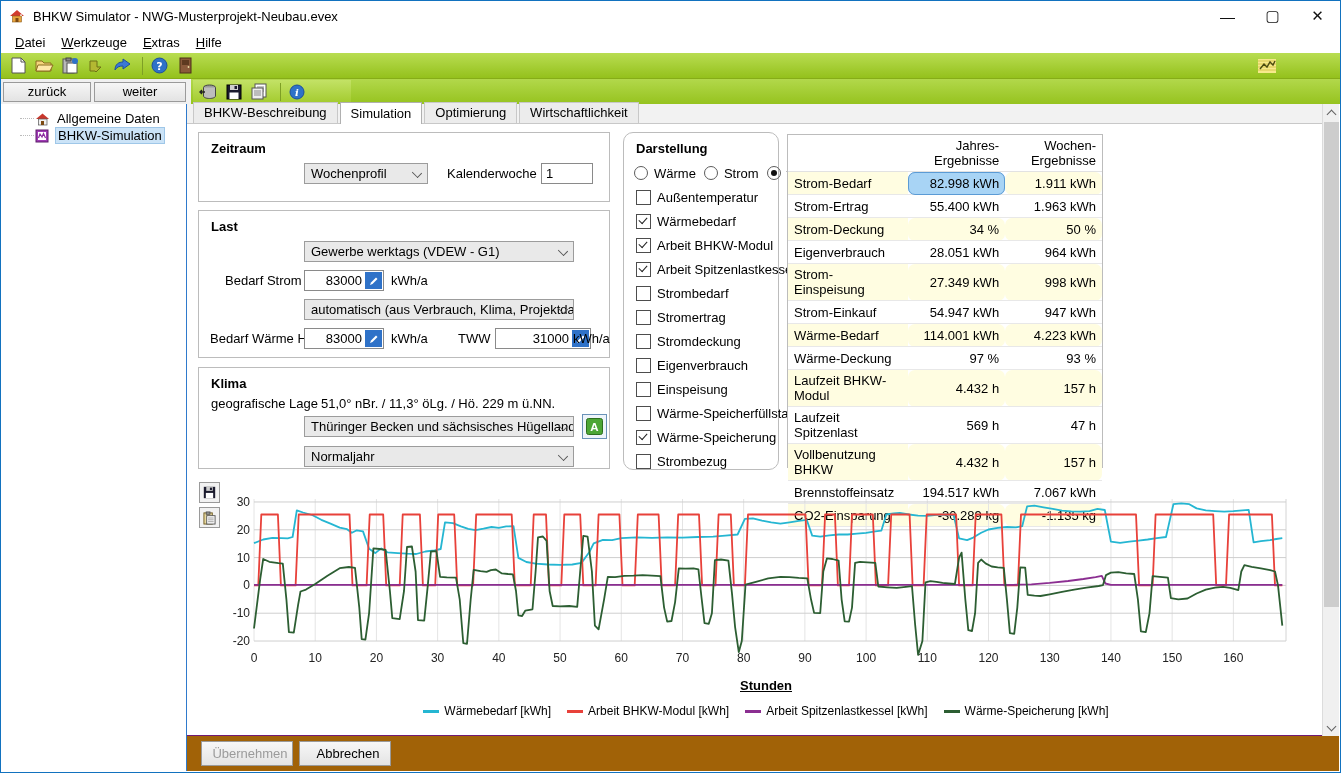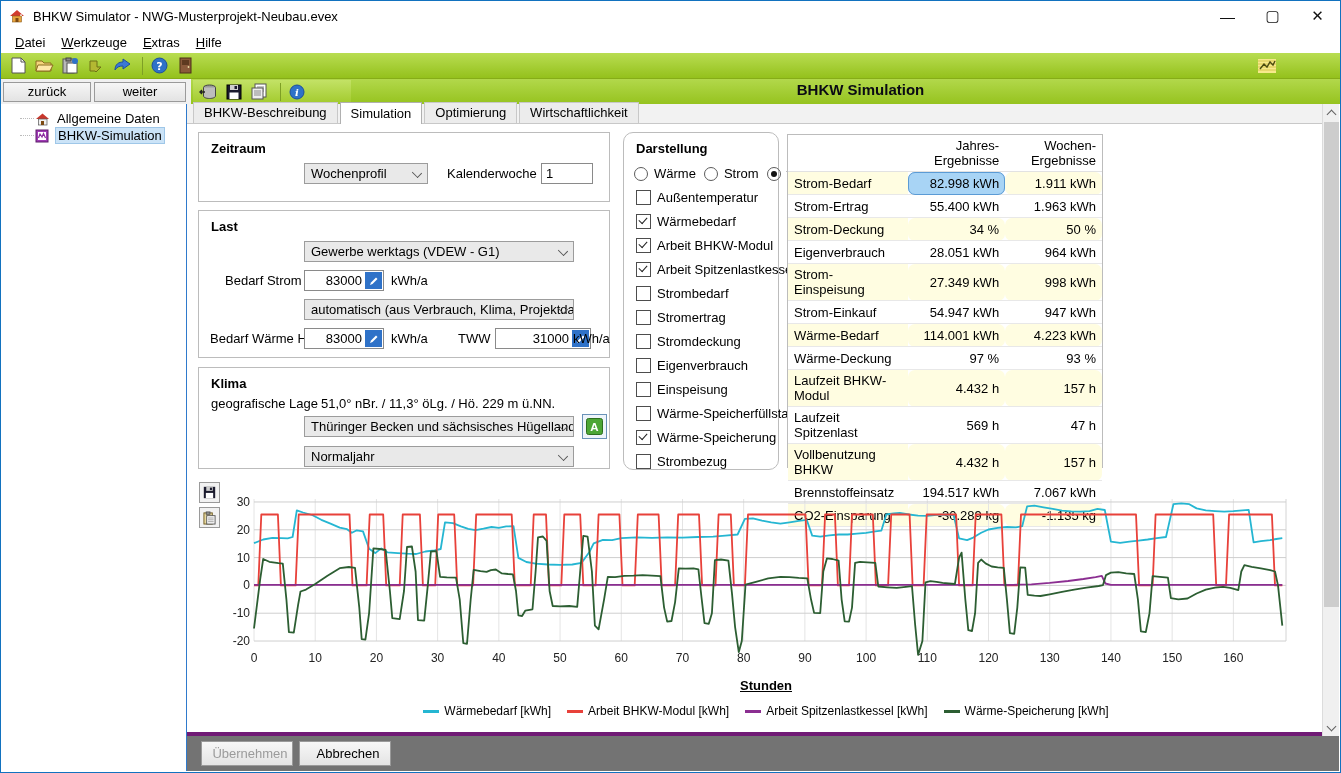--- a/index.html
+++ b/index.html
@@ -44,21 +44,21 @@
   #gb-klima{left:11px;top:243px;width:412px;height:102px;}
   #gb-darstellung{left:436px;top:8px;width:156px;height:338px;border-radius:10px;}
   .combo{position:absolute;height:21px;background:#e9e9e9;border:1px solid #9c9c9c;box-sizing:border-box;font-size:13px;line-height:19px;padding-left:6px;overflow:hidden;white-space:nowrap;}
   .combo .chev{position:absolute;right:6px;top:5px;width:7px;height:7px;border-right:1.5px solid #555;border-bottom:1.5px solid #555;transform:rotate(45deg) scale(1,.8);}
   .field{position:absolute;height:21px;background:#fff;border:1px solid #8a8a8a;box-sizing:border-box;display:flex;align-items:center;}
   .field .val{flex:1;text-align:right;padding-right:3px;}
   .pencil-btn{width:17px;height:17px;background:#2f72c8;margin-right:1px;display:flex;align-items:center;justify-content:center;}
   .flabel{position:absolute;font-size:13px;}
   .funit{position:absolute;font-size:13px;}
   
-  .radio-row{display:flex;align-items:flex-end;margin:10px 0 4px 10px;gap:6px;white-space:nowrap;}
+  .radio-row{display:flex;align-items:flex-start;margin:10px 0 4px 10px;gap:6px;white-space:nowrap;}
   .radio{width:12px;height:12px;border:1px solid #5c5c5c;border-radius:50%;position:relative;flex:none;}
   .radio.sel::after{content:"";position:absolute;left:3px;top:3px;width:6px;height:6px;border-radius:50%;background:#111;}
   .radio-lbl{margin-right:2px;}
   .check-row{display:flex;align-items:center;margin:9px 0 0 12px;white-space:nowrap;}
   .checkbox{width:13px;height:13px;border:1px solid #4d4d4d;background:#fff;margin-right:6px;position:relative;flex:none;}
   .checkbox.on::after{content:"";position:absolute;left:2px;top:2px;width:7px;height:4px;border-left:1.6px solid #222;border-bottom:1.6px solid #222;transform:rotate(-48deg);}
   
   #results{position:absolute;left:600px;top:10px;width:316px;height:334px;border:1px solid #bcbcbc;box-sizing:border-box;background:#fff;}
   #results table{border-collapse:collapse;width:100%;font-size:13px;}
   #results th{font-weight:normal;text-align:right;padding:3px 6px;border-bottom:1px solid #e2e2e2;}
@@ -70,21 +70,21 @@
   
   #chart-wrap{position:absolute;left:0;top:352px;right:0;height:260px;}
   .chart-btn{position:absolute;left:12px;width:19px;height:19px;border:1px solid #9a9a9a;background:#f2f2f2;display:flex;align-items:center;justify-content:center;}
   #chart-save-btn{top:6px;}#chart-copy-btn{top:31px;}
   #chart-svg{position:absolute;left:39px;top:0px;}
   #xaxis-label{position:absolute;left:39px;top:202px;width:1080px;text-align:center;font-weight:bold;font-size:13px;text-decoration:underline;}
   #legend{position:absolute;left:39px;top:228px;width:1080px;display:flex;justify-content:center;gap:16px;font-size:12px;align-items:center;white-space:nowrap;}
   .leg-item{display:flex;align-items:center;gap:5px;}
   .leg-dash{width:16px;height:3px;}
   
-  #bottombar{position:absolute;left:186px;right:1px;bottom:1px;height:35px;background:#737373;border-top:4px solid #701a75;}
+  #bottombar{position:absolute;left:186px;right:1px;bottom:1px;height:35px;background:#a16207;border-top:1px solid #701a75;}
   .action-btn{position:absolute;top:5px;height:25px;border:1px solid #9a9a9a;background:linear-gradient(#f7f7f7,#e4e4e4);display:flex;align-items:center;justify-content:center;gap:6px;font-size:13px;padding:0 12px;box-sizing:border-box;}
   #btn-apply{left:14px;width:92px;color:#9b9b9b;}
   #btn-cancel{left:112px;width:92px;}
   
   #vscroll{position:absolute;right:1px;top:103px;width:17px;bottom:36px;background:#f0f0f0;border-left:1px solid #dcdcdc;box-sizing:border-box;}
   .scr-arrow{position:absolute;left:0;width:17px;height:17px;display:flex;align-items:center;justify-content:center;}
   .scr-arrow .chev{width:6px;height:6px;border-right:1.4px solid #606060;border-bottom:1.4px solid #606060;}
   #scr-up{top:0;} #scr-up .chev{transform:rotate(-135deg);margin-top:3px;}
   #scr-down{bottom:0;} #scr-down .chev{transform:rotate(45deg);margin-bottom:3px;}
   #scr-thumb{position:absolute;left:1px;top:18px;width:15px;height:485px;background:#cdcdcd;}
@@ -209,21 +209,20 @@
             </svg>
         </div>
         <div class="tb-sep"></div>
         <div class="tb-icon">
           <svg width="16" height="16" viewBox="0 0 16 16">
               <circle cx="8" cy="8" r="7" fill="#2f72c8" stroke="#1d4f9c"></circle>
               <text x="8" y="12" text-anchor="middle" font-size="10" fill="#fff" font-family="DejaVu Serif" font-style="italic" font-weight="bold">i</text>
             </svg>
         </div>
       </div>
-      <div id="nav-title">BHKW Simulation</div>
     </div>
   </div>
 
   <div id="sidebar">
       <div class="tree-item">
         <span class="tree-dots"></span>
         <span style="width: 16px; height: 14px; margin-right: 4px; display: inline-flex;">
           <svg width="15" height="14" viewBox="0 0 15 14">
             <path d="M1 7 L7.5 1.5 L14 7 Z" fill="#c8372c"></path>
             <rect x="3.5" y="7" width="8.5" height="6" fill="#f0f0f0" stroke="#555" stroke-width="0.7"></rect>

